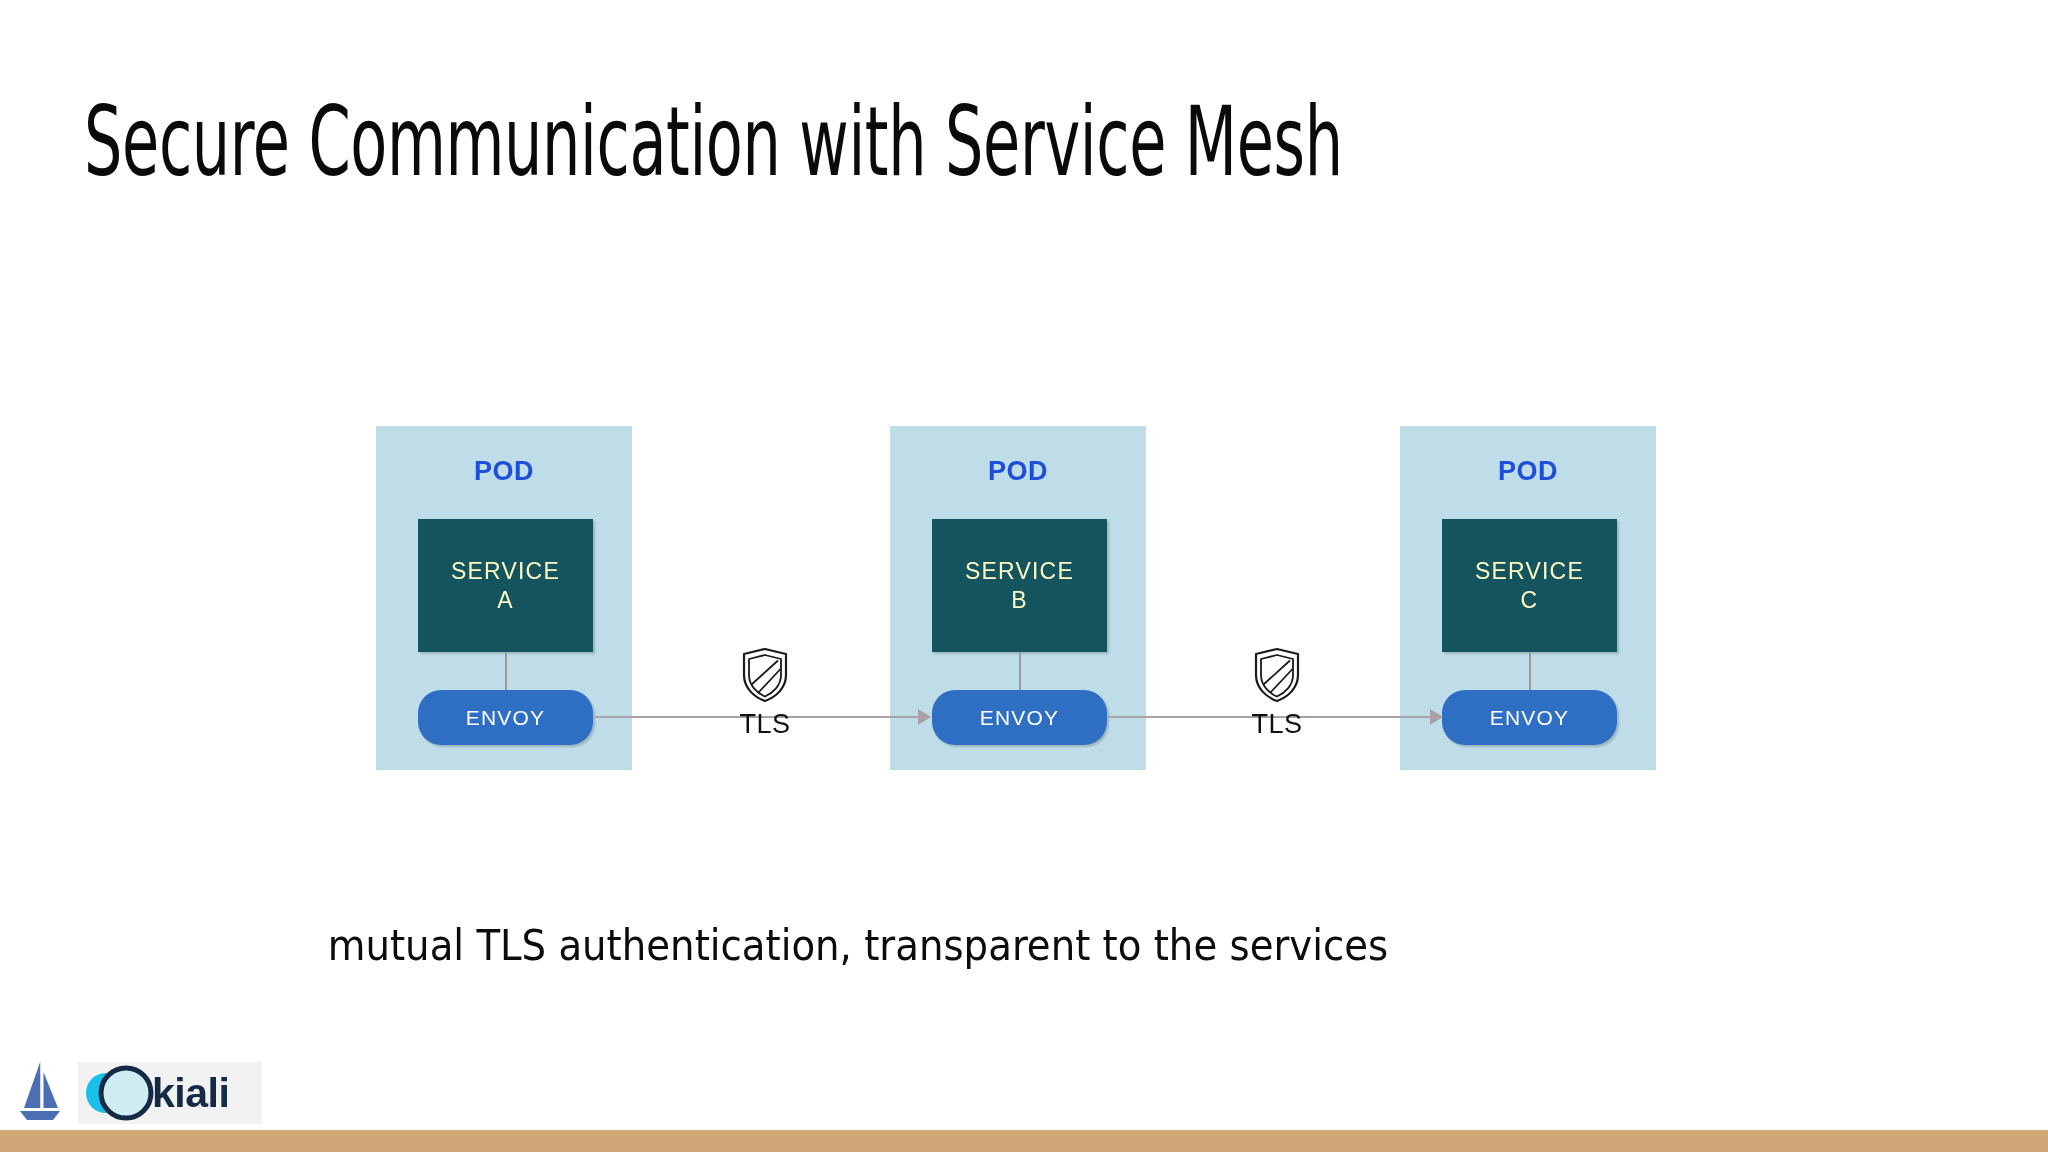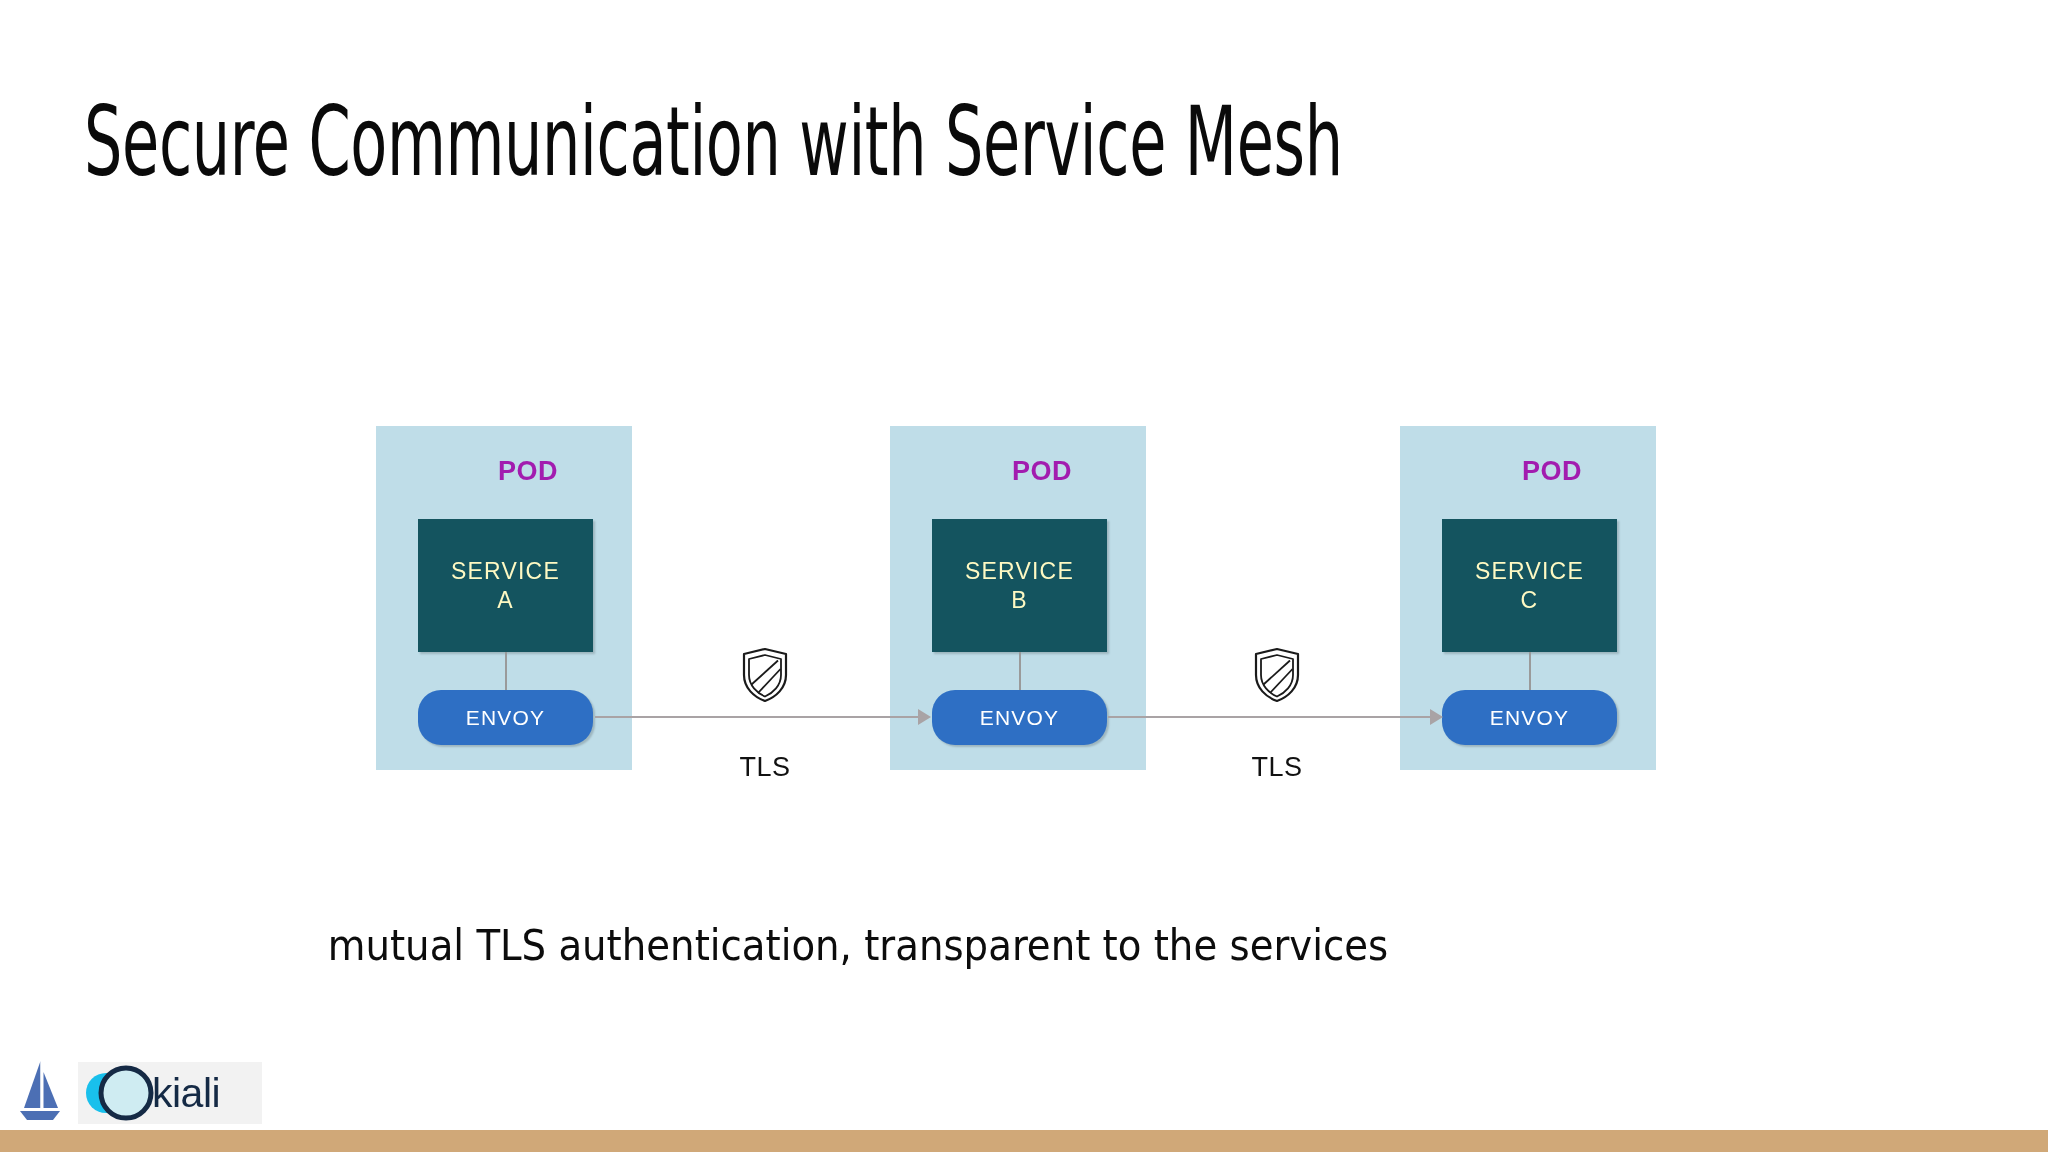--- a/index.html
+++ b/index.html
@@ -56,22 +56,21 @@
 
   .pod-label {
     position: absolute;
     top: 30px;
     left: 0;
     width: 100%;
     text-align: center;
     font-size: 27px;
     font-weight: bold;
     letter-spacing: 0.5px;
-    color: #a21caf;
-    padding-left: 24px;
+    color: #1d4ed8;
   }
 
   .service-box {
     position: absolute;
     left: 42px;
     top: 93px;
     width: 175px;
     height: 133px;
     background: #14545f;
     box-shadow: 2px 2px 2px rgba(0,0,0,0.18);
@@ -144,21 +143,21 @@
     position: absolute;
     top: 647px;
     width: 50px;
     height: 56px;
   }
   .shield-1 { left: 740px; }
   .shield-2 { left: 1252px; }
 
   .tls-label {
     position: absolute;
-    top: 752px;
+    top: 709px;
     width: 120px;
     text-align: center;
     font-size: 27px;
     color: #111111;
     letter-spacing: 0.5px;
   }
   .tls-1 { left: 705px; }
   .tls-2 { left: 1217px; }
 
   
@@ -195,21 +194,21 @@
     top: 1062px;
     width: 184px;
     height: 62px;
     background: #f2f2f2;
     display: flex;
     align-items: center;
   }
   .kiali-mark { width: 78px; height: 62px; flex: 0 0 auto; }
   .kiali-word {
     font-size: 41px;
-    font-weight: normal;
+    font-weight: bold;
     color: #152a45;
     letter-spacing: -0.5px;
     line-height: 1;
     margin-left: -4px;
   }
 </style>
 </head>
 <body>
 
 <div class="slide-title">Secure Communication with Service Mesh</div>

